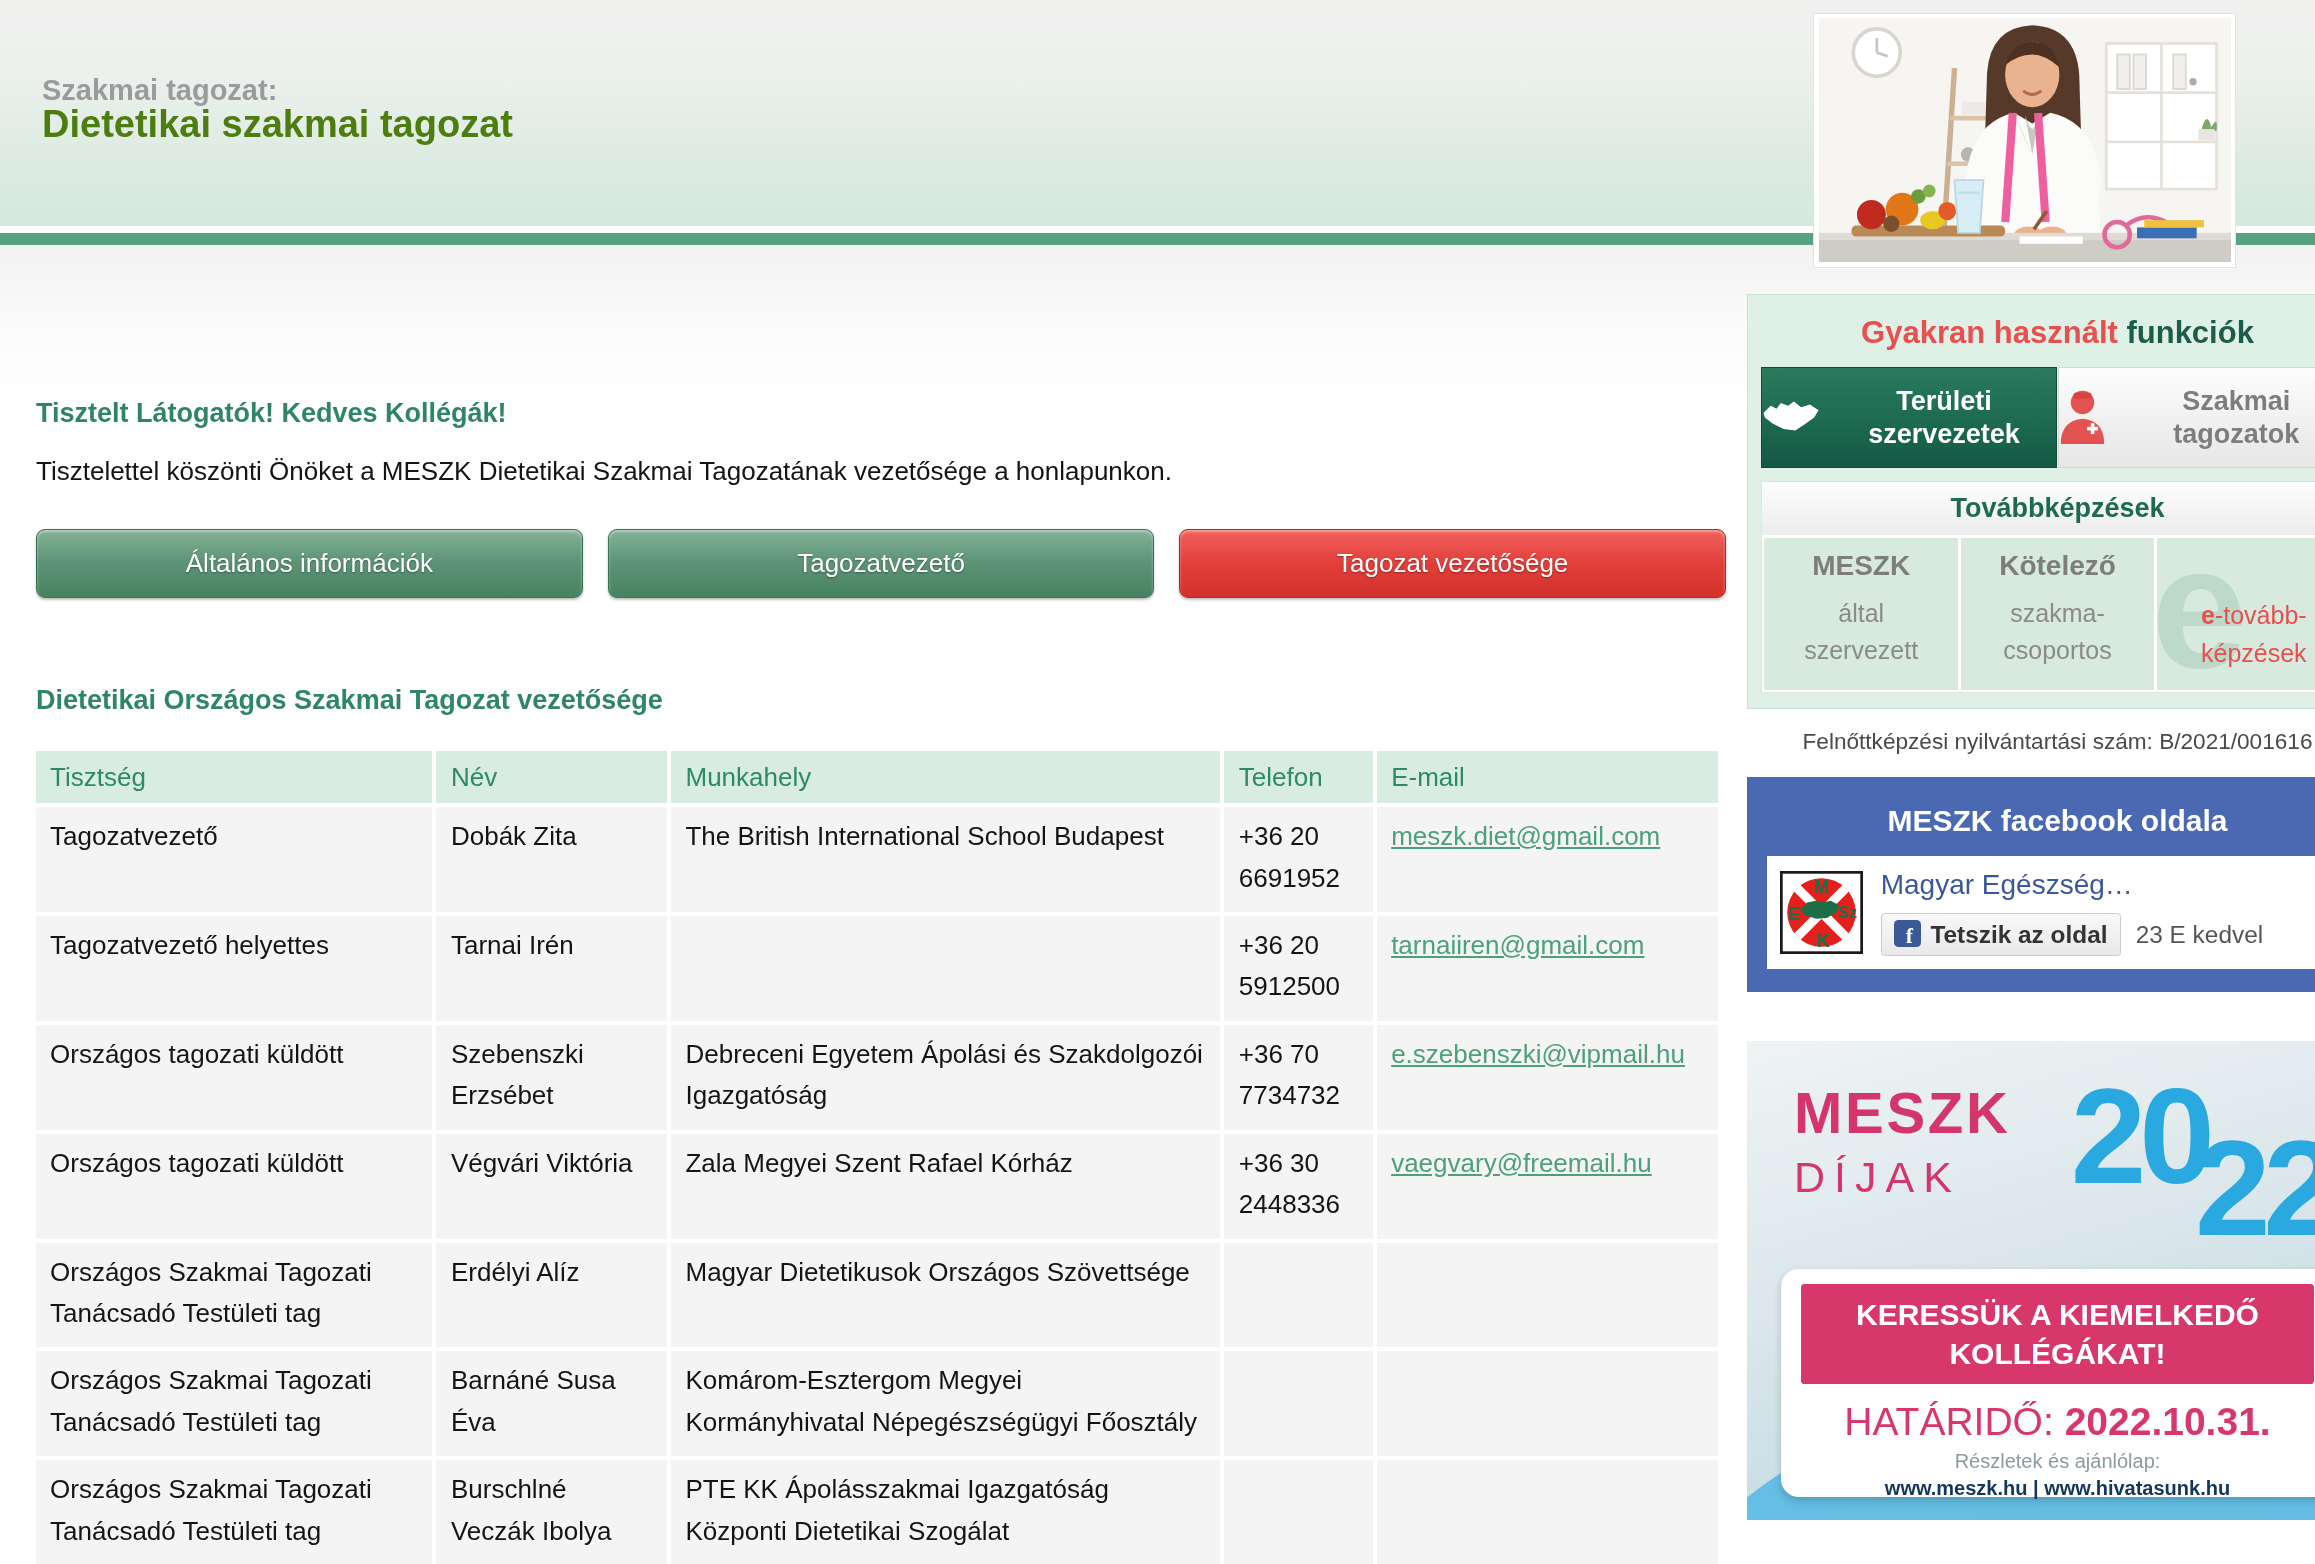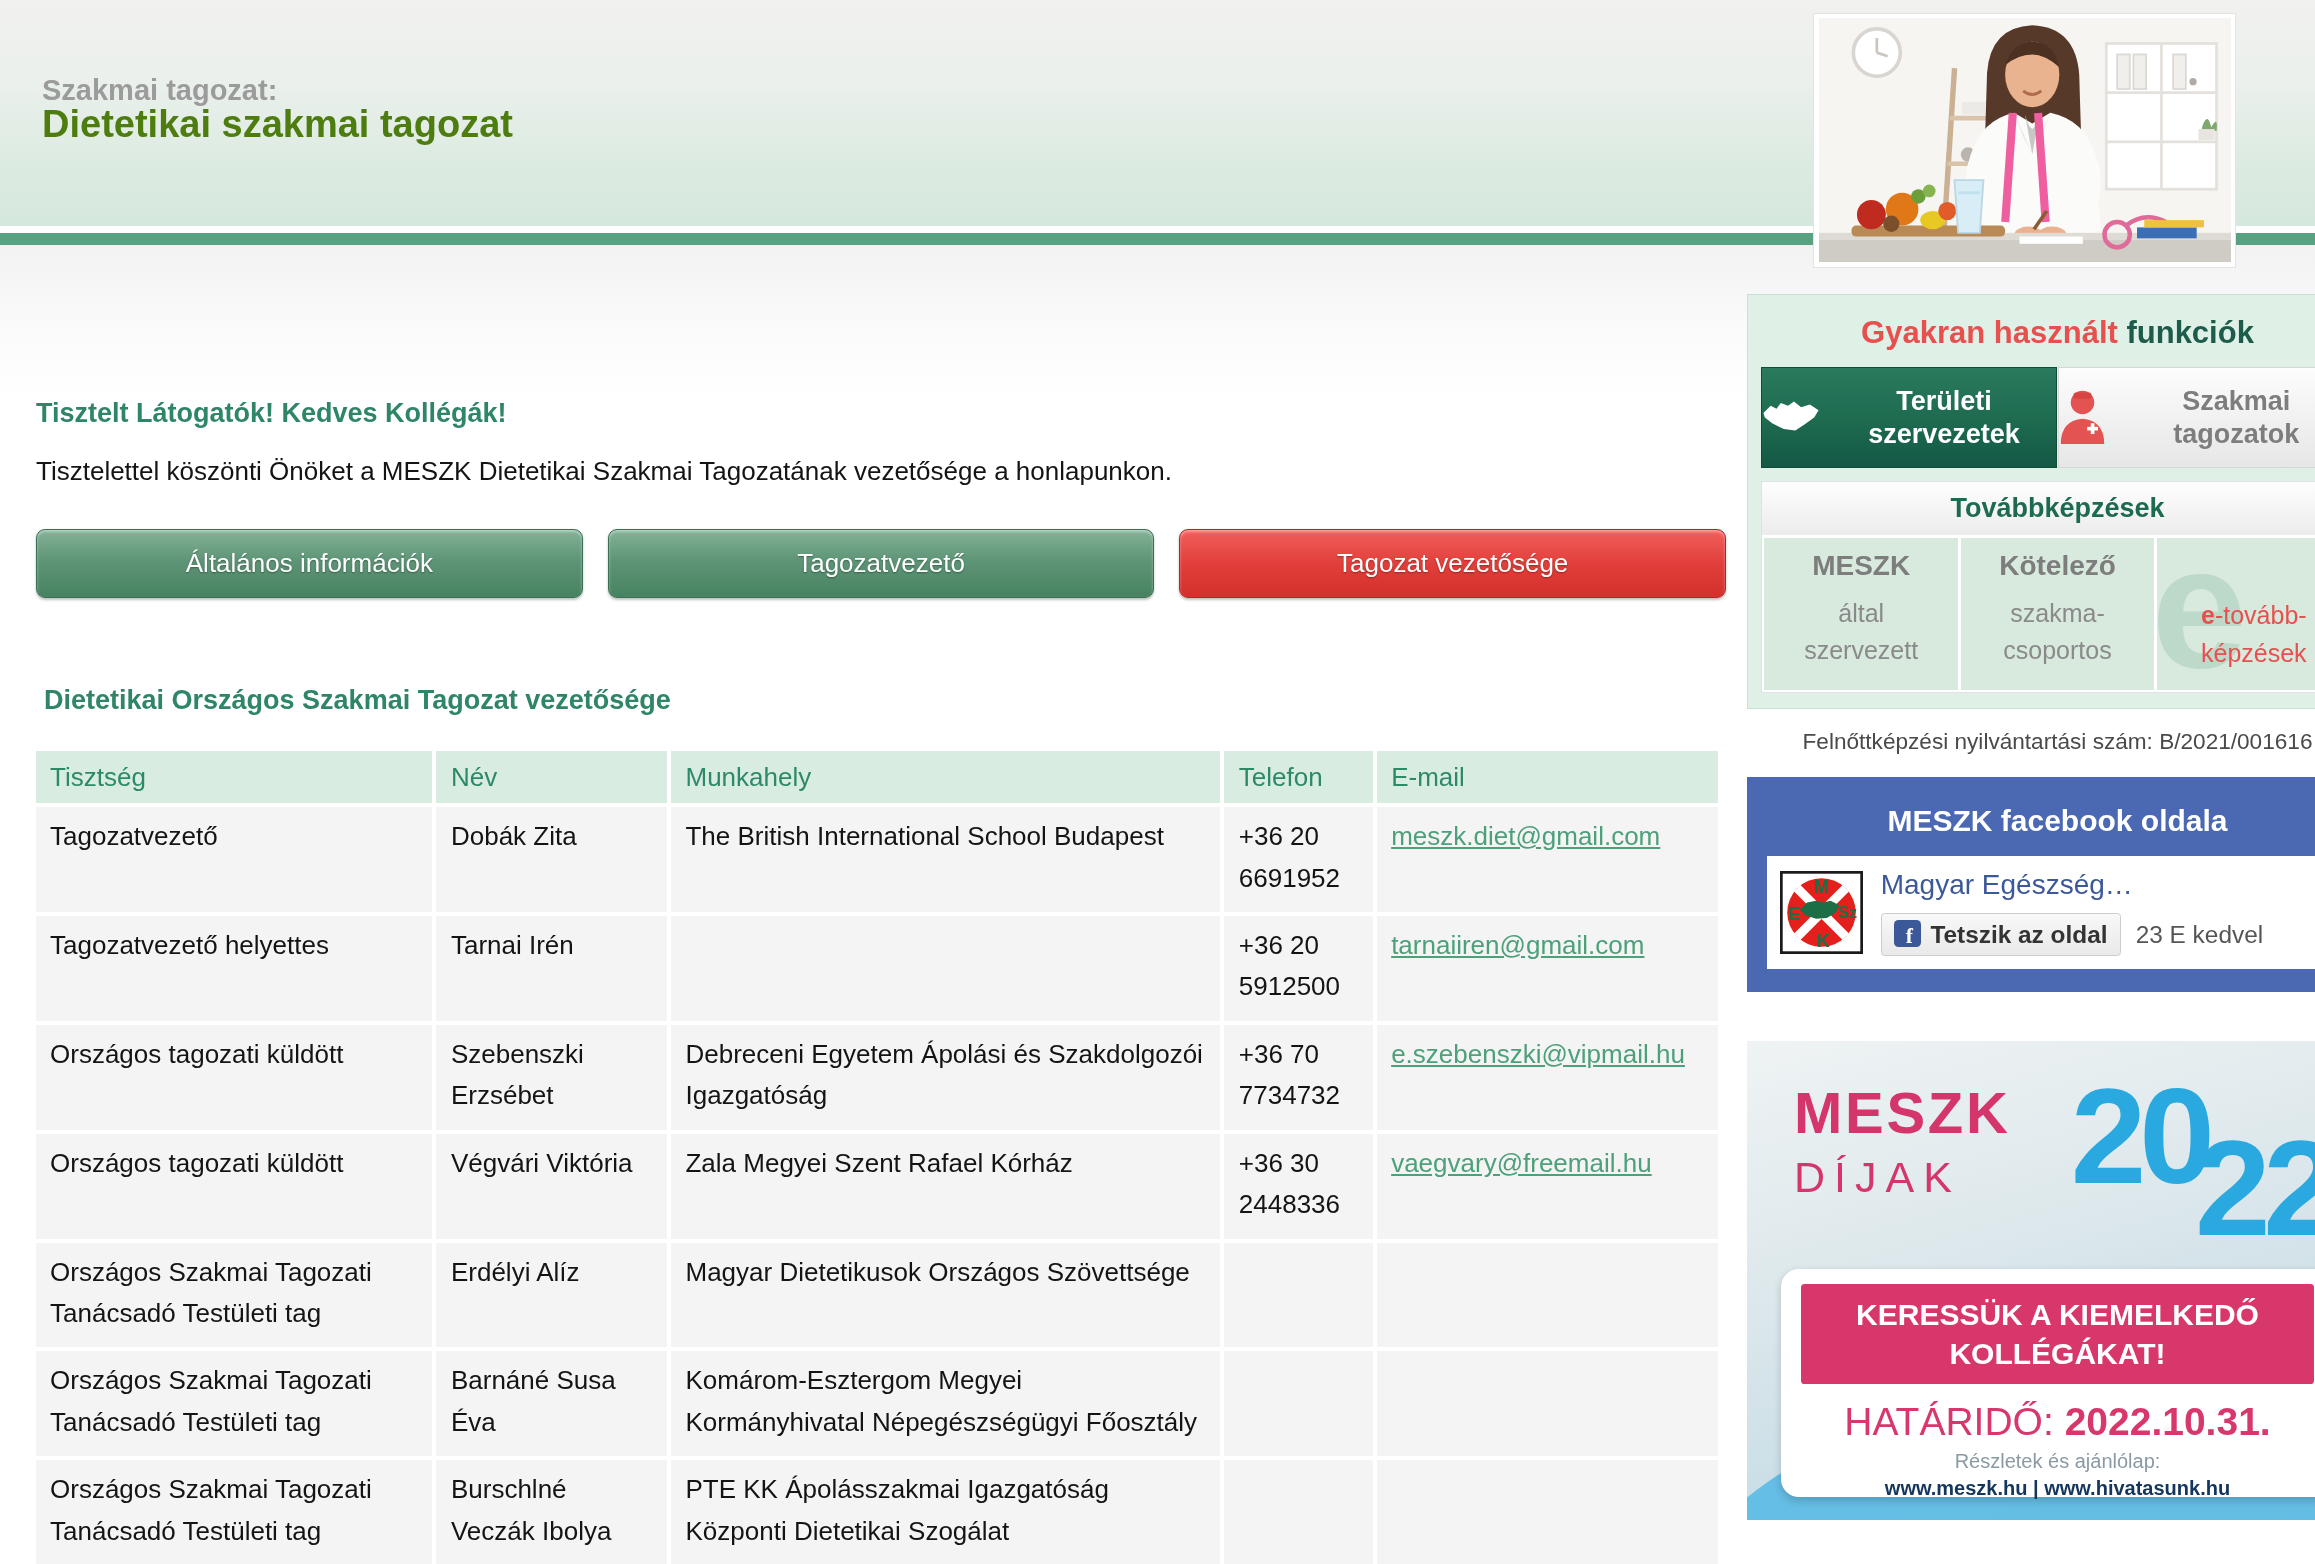--- a/index.html
+++ b/index.html
@@ -24,21 +24,21 @@
   
   .main{position:absolute;left:36px;top:398px;width:1690px;}
   .greeting{font-size:27px;font-weight:bold;color:#2e8567;margin:0 0 27px 0;}
   .intro{font-size:26px;color:#141414;margin:0 0 42px 0;}
   .btn-row{display:flex;gap:25px;margin:0 0 87px 0;}
   .btn{flex:1;height:67px;border-radius:9px;display:flex;align-items:center;justify-content:center;
        font-size:26px;color:#ffffff;cursor:pointer;text-shadow:0 0.9px 1.8px rgba(0,0,0,.35);
        box-shadow:inset 0 1.8px 2.7px rgba(255,255,255,.45), 0 1.8px 2.7px rgba(0,0,0,.25);}
   .btn.green{background:linear-gradient(180deg,#84b298 0%,#5f9577 45%,#468260 100%);border:0.9px solid #3a7054;}
   .btn.red{background:linear-gradient(180deg,#f0605c 0%,#e23f3b 50%,#d32f2b 100%);border:0.9px solid #b52524;}
-  .section-title{font-size:27px;font-weight:bold;color:#2e8567;margin:0 0 31px 8px;}
+  .section-title{font-size:27px;font-weight:bold;color:#2e8567;margin:0 0 31px 0;}
 
   table.board{width:100%;border-collapse:separate;border-spacing:4.5px;table-layout:fixed;margin-left:-4.5px;}
   table.board th{background:#d9ece2;color:#2d8a68;font-size:26px;font-weight:normal;text-align:left;
     padding:9px 14.5px;height:34px;vertical-align:middle;}
   table.board td{background:#f4f4f4;font-size:26px;color:#141414;padding:9px 14.5px 12.7px 14.5px;
     vertical-align:top;line-height:1.6;word-wrap:break-word;}
   a.email{color:#4ca07a;text-decoration:underline;cursor:pointer;}
   a.email:empty{display:none;}
 
   

